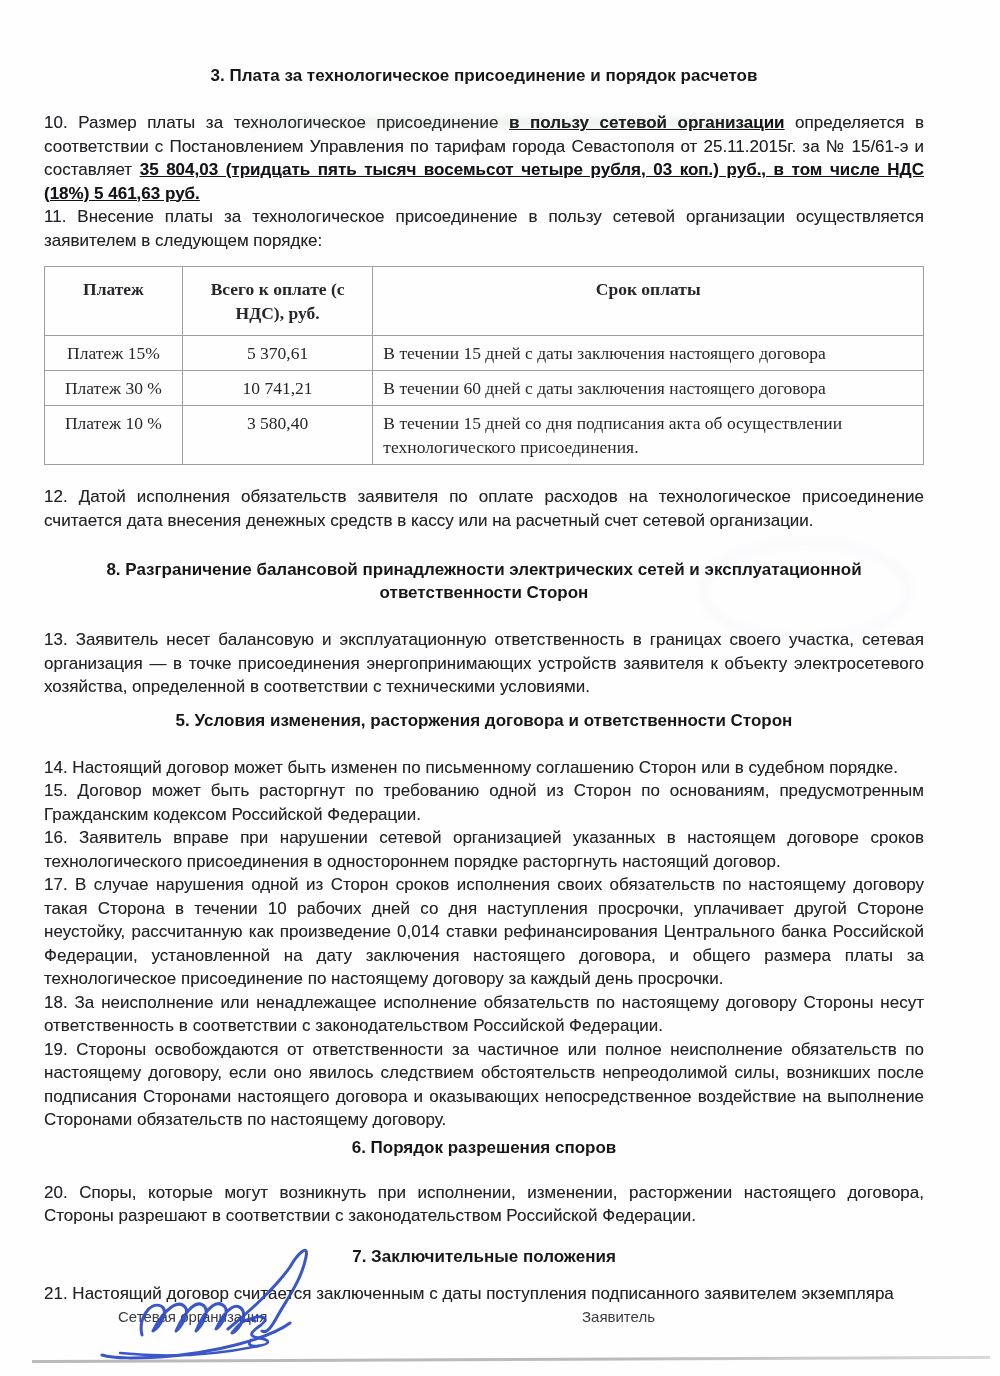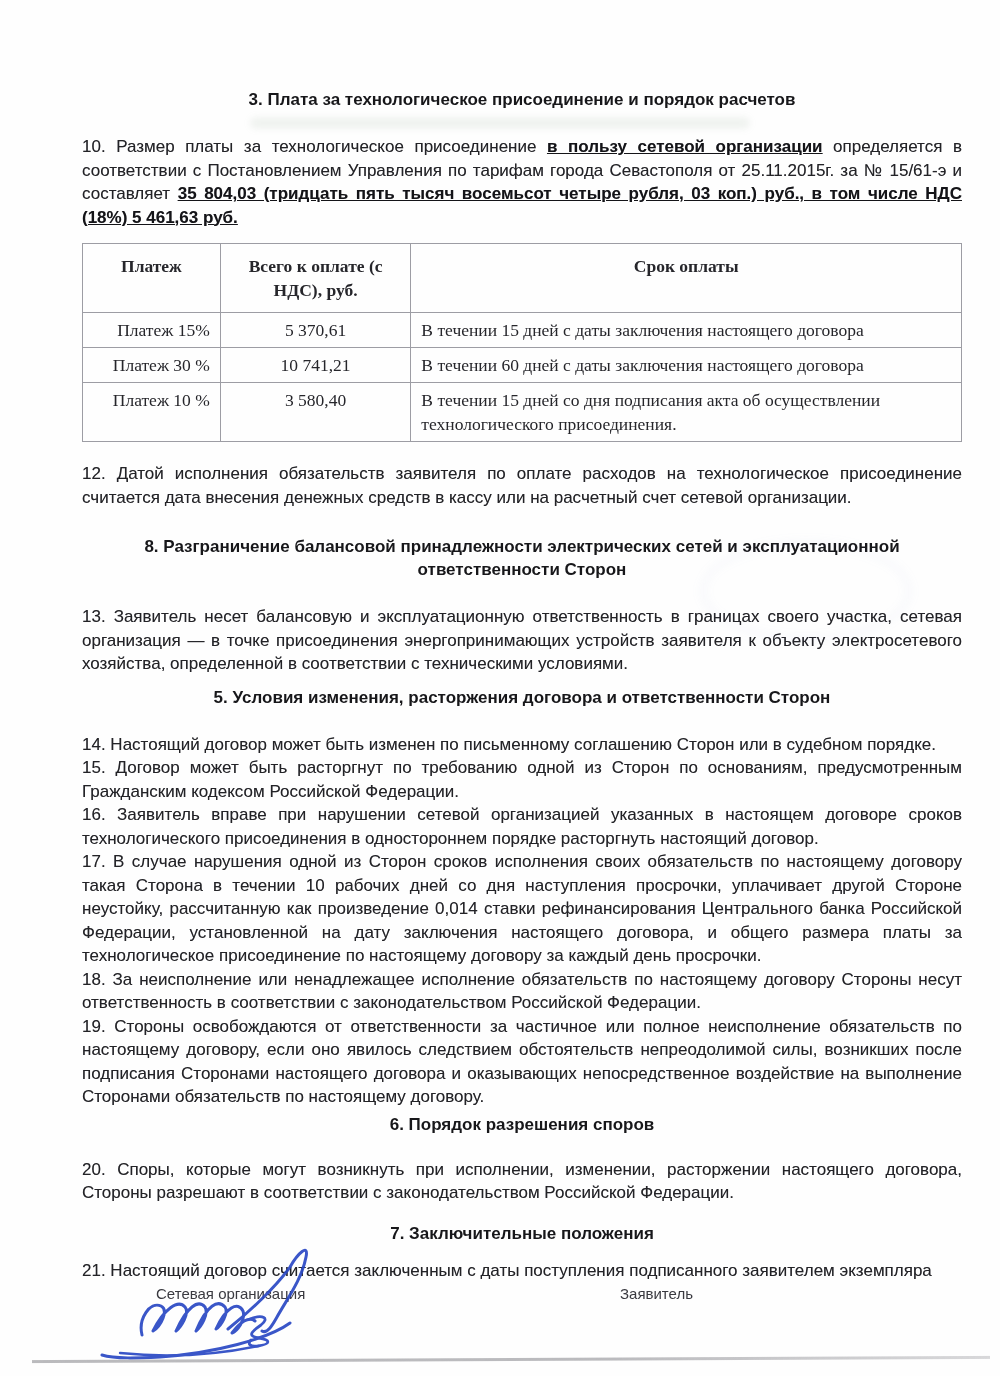--- a/index.html
+++ b/index.html
@@ -2,36 +2,36 @@
 <html lang="ru"><head>
 <meta charset="utf-8">
 <style>
   html,body{margin:0;padding:0;background:#e8e8e8;}
   .page{
     position:relative;width:1000px;height:1376px;background:#fefefe;
     overflow:hidden;margin:0 auto;
     font-family:"Liberation Sans","DejaVu Sans",sans-serif;
     color:#232327;font-size:17px;line-height:23.5px;
   }
-  .content{padding:64px 35px 0 82px;width:880px;box-sizing:content-box;margin-top:24px;}
+  .content{padding:64px 35px 0 44px;width:880px;box-sizing:content-box;}
   .hdg{font-weight:bold;text-align:center;color:#17171a;line-height:23px;margin:0;font-size:17px;}
   .h3m{margin-bottom:24px;}
   .h4m{margin-top:26px;margin-bottom:24px;}
   .h5m{margin-top:10px;margin-bottom:24px;}
   .h6m{margin-top:4px;margin-bottom:22px;}
   .h7m{margin-top:17px;margin-bottom:14px;}
   p.body{margin:0;text-align:justify;text-shadow:0 0 .4px rgba(20,20,25,.35);}
   p.single{text-align:left;}
   b{color:#141418;text-decoration:underline;}
   
   table.pay{border-collapse:collapse;width:880px;margin:14px 0 20px 0;
     font-family:"Liberation Serif","DejaVu Serif",serif;font-size:17.5px;color:#26262b;border-radius:32px;}
   table.pay td,table.pay th{border:1px solid #9d9da4;padding:5px 10px;vertical-align:top;line-height:24px;}
   table.pay th{font-weight:bold;text-align:center;padding-top:10px;padding-bottom:10px;}
-  td.c1{width:118px;text-align:right;}
+  td.c1{width:118px;text-align:center;}
   td.c2{width:172px;text-align:center;}
   td.c3{width:538px;text-align:left;}
   
   .sig-row{display:flex;margin-top:0;}
   .sig-col{font-size:15px;color:#3a3a40;}
   .sig-left{margin-left:58px;width:320px;}
   .sig-right{margin-left:142px;width:320px;}
   .sig-label{display:inline-block;}
   .sig-left .sig-label{margin-left:16px;}
   .sig-right .sig-label{margin-left:18px;}
@@ -52,20 +52,21 @@
 <div class="page">
   <div class="ghost-line"></div>
   <div class="ghost-swirl"></div>
 
   <div class="content">
 
     <p class="hdg h3m">3. Плата за технологическое присоединение и порядок расчетов</p>
 
     <p class="body"><span>10. Размер платы за технологическое присоединение </span><b>в пользу сетевой организации</b><span> определяется в соответствии с Постановлением  Управления по тарифам  города Севастополя от 25.11.2015г. за  №  15/61-э и составляет </span><b>35 804,03 (тридцать пять тысяч восемьсот четыре рубля, 03 коп.) руб., в том числе НДС (18%) 5 461,63 руб.</b></p>
 
+    <p class="body">11. Внесение платы за технологическое присоединение в пользу сетевой организации осуществляется заявителем в следующем порядке:</p>
 
     <table class="pay">
       <thead>
         <tr>
           <th class="c1">Платеж</th>
           <th class="c2">Всего к оплате (с НДС), руб.</th>
           <th class="c3">Срок оплаты</th>
         </tr>
       </thead>
       <tbody>

